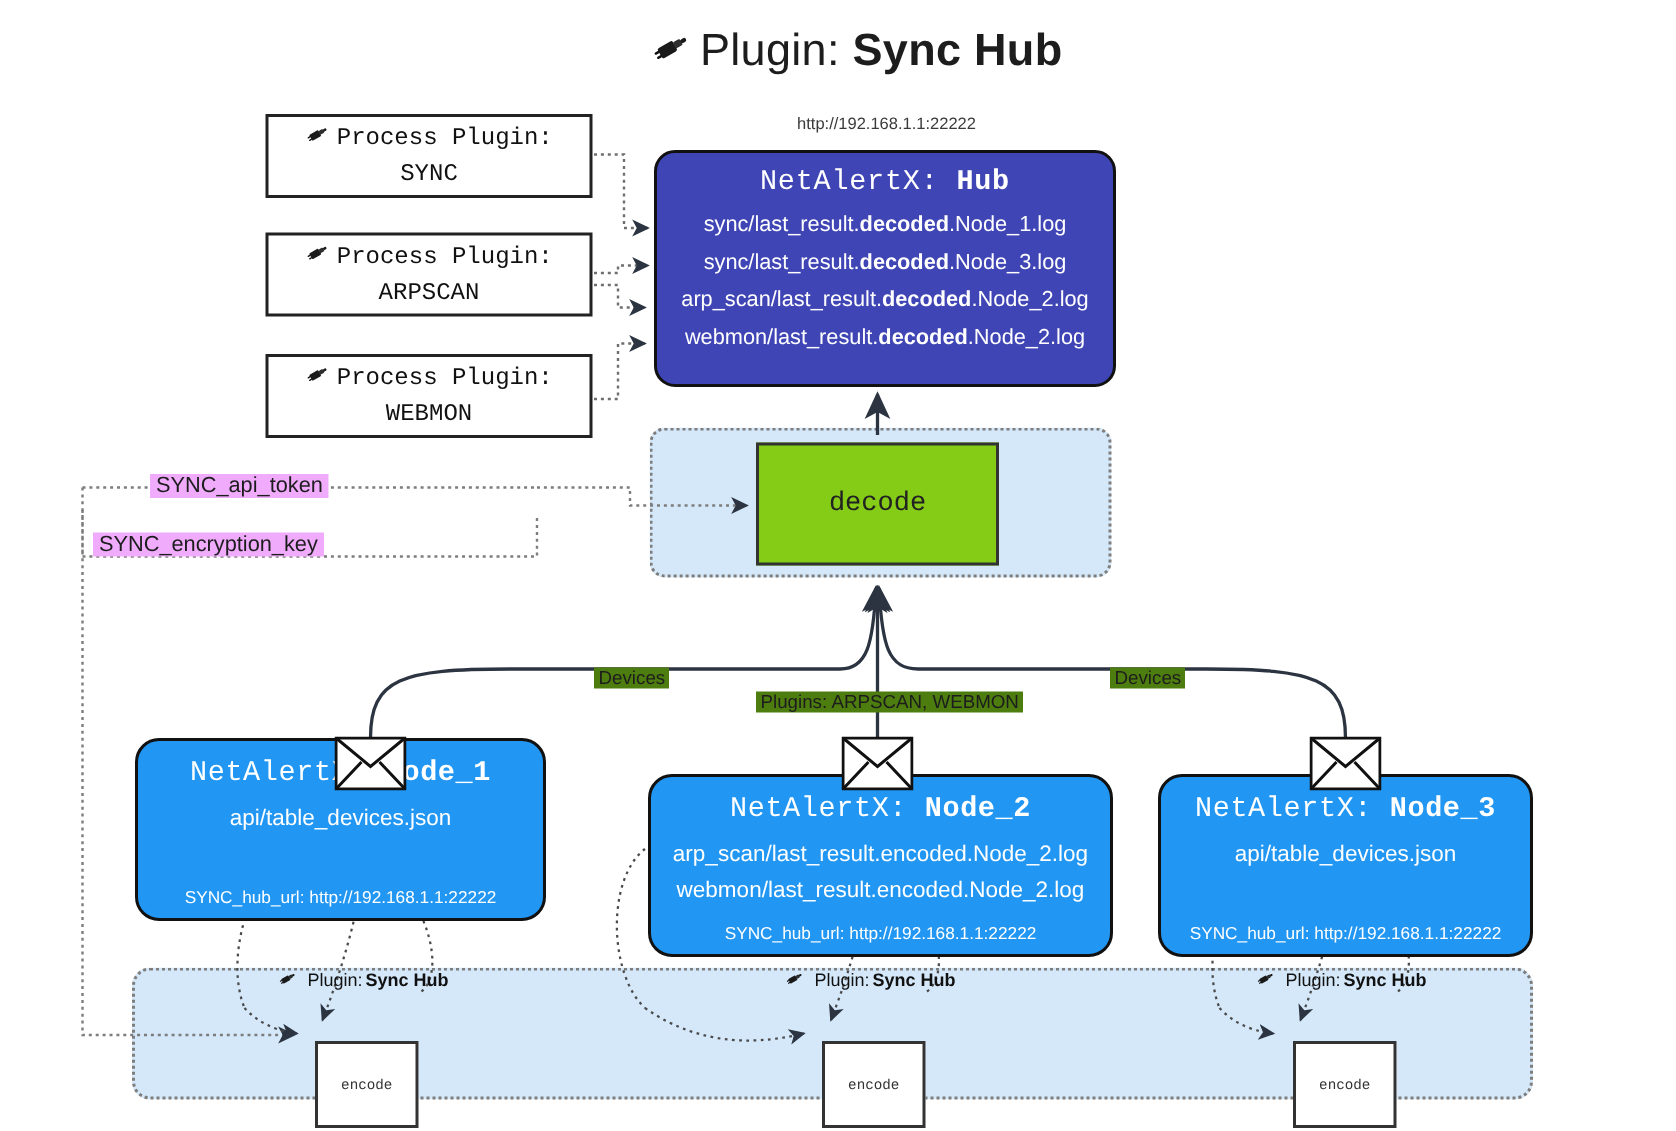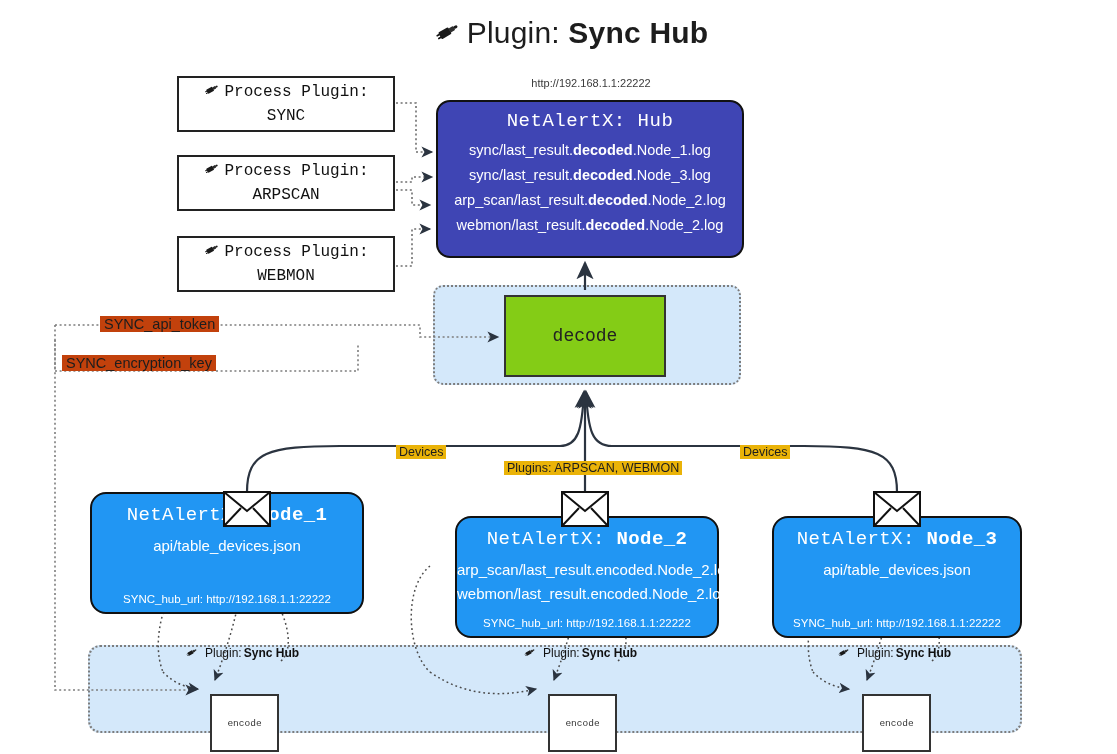--- a/index.html
+++ b/index.html
@@ -52,21 +52,21 @@
     border: 2px solid #111; border-radius: 14px;
     z-index: 3;
     padding-top: 8px;
   }
   .hub-title {
     text-align: center; color: #fff;
     font-family: "Liberation Mono", monospace;
     font-size: 19px; letter-spacing: .5px;
     margin-bottom: 6px;
   }
-  .hub-title b { font-weight: normal; }
+  .hub-title b { font-weight: bold; }
   .hub-line {
     color: #fff; font-size: 14.5px; line-height: 1.72;
     text-align: center; white-space: nowrap;
   }
   .hub-line b { font-weight: bold; }
 
   
   .proc-box {
     position: absolute; width: 218px; height: 56px;
     background: #fff; border: 2px solid #222;
@@ -93,21 +93,21 @@
     width: 162px; height: 82px;
     background: #84cc16; border: 2px solid #333;
     display: flex; align-items: center; justify-content: center;
     font-family: "Liberation Mono", monospace;
     font-size: 18px; color: #222;
     z-index: 3;
   }
 
   
   .tok-label {
-    position: absolute; background: #c2410c;
+    position: absolute; background: #f0abfc;
     font-size: 14.5px; color: #1d1d1d; padding: 0 4px;
     z-index: 4; white-space: nowrap;
   }
 
   
   .node-box {
     position: absolute; height: 122px;
     background: #2196f3;
     border: 2px solid #111; border-radius: 16px;
     z-index: 3; padding-top: 10px;
@@ -153,21 +153,21 @@
   .encode-cap {
     position: absolute; top: 645px; height: 16px;
     font-size: 12px; color: #111;
     display: flex; align-items: center; gap: 2px;
     z-index: 4; white-space: nowrap;
   }
   .encode-cap b { font-weight: bold; }
 
   
   .edge-lbl {
-    position: absolute; background: #eab308; padding: 0 3px;
+    position: absolute; background: #4d7c0f; padding: 0 3px;
     font-size: 12.5px; color: #1d1d1d; white-space: nowrap;
     z-index: 4;
   }
 </style>
 </head>
 <body>
 
 <div id="stage">
 
   <svg id="edges" viewBox="0 0 1117 754">
@@ -349,21 +349,21 @@
       <span>NetAlertX: </span><b>Node_1</b>
     </div>
     <div class="node-lines">
       <div class="node-line">api/table_devices.json</div>
     </div>
     <div class="node-url">
       <span>SYNC_hub_url: </span><span>http://192.168.1.1:22222</span>
     </div>
   </div>
 
-  <div class="node-box" style="left:455px; top:516px; width:264px;">
+  <div class="node-box" style="left:432px; top:516px; width:310px;">
     <div class="node-title">
       <span>NetAlertX: </span><b>Node_2</b>
     </div>
     <div class="node-lines">
       <div class="node-line">arp_scan/last_result.encoded.Node_2.log</div>
       <div class="node-line">webmon/last_result.encoded.Node_2.log</div>
     </div>
     <div class="node-url">
       <span>SYNC_hub_url: </span><span>http://192.168.1.1:22222</span>
     </div>

